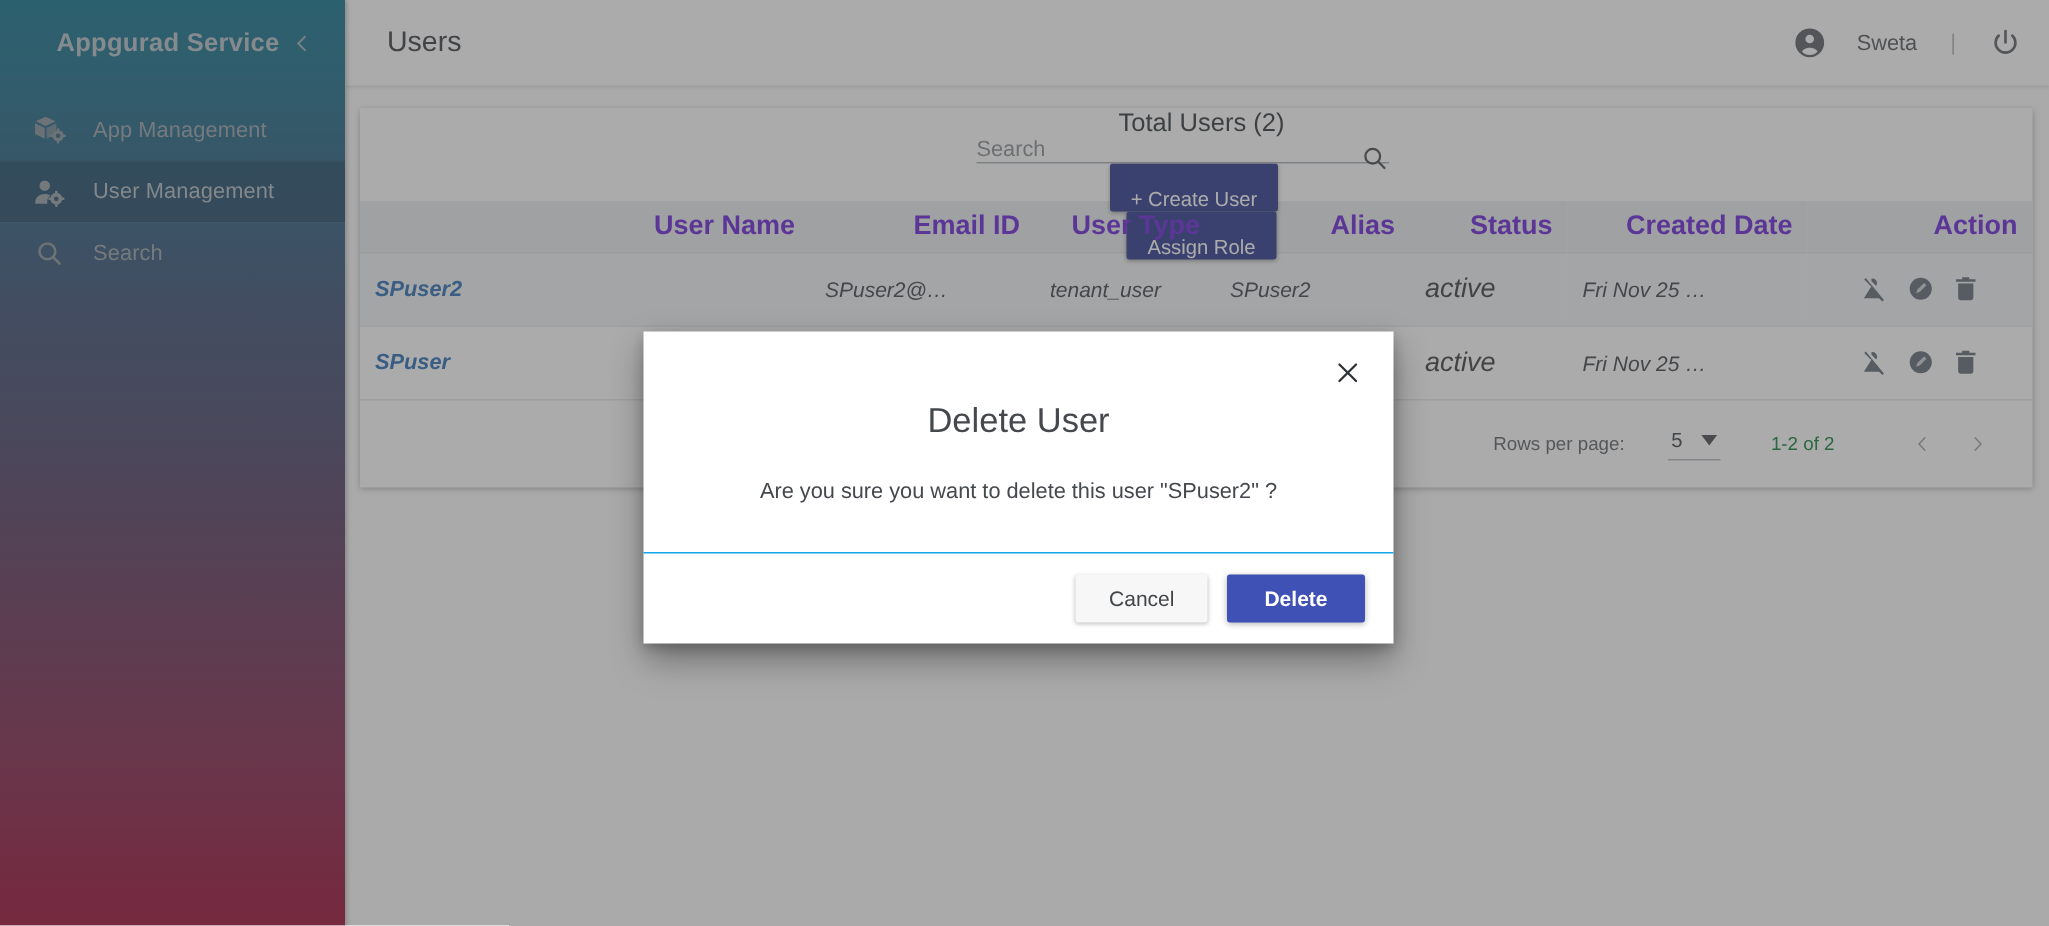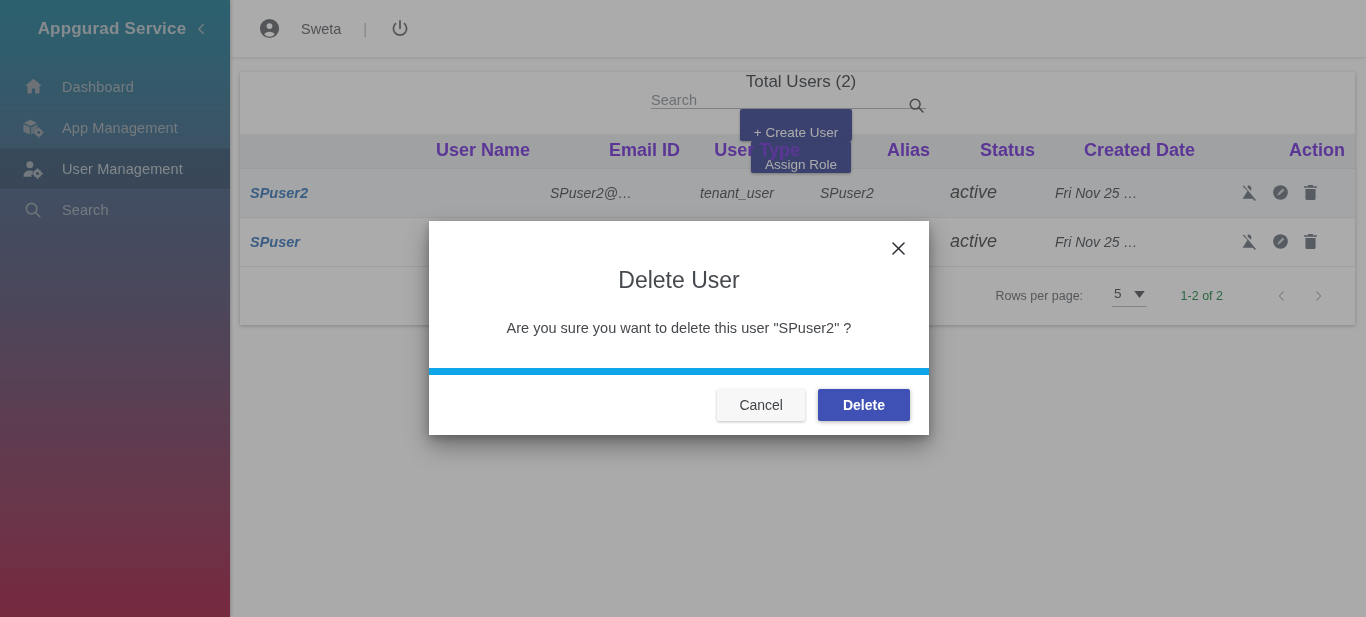--- a/index.html
+++ b/index.html
@@ -235,21 +235,21 @@
     display: flex; align-items: center; justify-content: center;
     cursor: pointer;
   }
   #modal-body { padding: 46px 34px 32px 34px; text-align: center; }
   #modal-title {
     font-size: 23px; color: #45494d; font-weight: normal;
     margin-bottom: 26px;
   }
   #modal-message { font-size: 14.5px; color: #45494d; }
   #modal-footer {
-    border-top: 7px solid #0ea5e9;
+    border-top: 1px solid #0ea5e9;
     padding: 14px 19px;
     display: flex; justify-content: flex-end; gap: 13px;
   }
   #cancel-btn {
     background: #f7f7f7;
     border: 0;
     color: #42464a;
     font-family: inherit; font-size: 14px;
     height: 32px; padding: 0 22px;
     border-radius: 2px; cursor: pointer;
@@ -276,28 +276,20 @@
         <span>
           <svg width="16" height="16" viewBox="0 0 24 24">
               <path d="M15.5 5.2 8.7 12l6.8 6.8" fill="none" stroke="#9aacb5" stroke-width="2" stroke-linecap="round" stroke-linejoin="round"></path>
             </svg>
         </span>
       </div>
     </div>
 
     <div class="nav-list">
 
-      <div class="nav-item">
-        <span class="nav-ico">
-          <svg width="21" height="21" viewBox="0 0 24 24" fill="#8c969e">
-              <path d="M12 3 2.5 11h2.6v9h5v-5.6h3.8V20h5v-9h2.6z"></path>
-            </svg>
-        </span>
-        <span class="nav-label">Dashboard</span>
-      </div>
 
       <div class="nav-item">
         <span class="nav-ico">
           <svg width="23" height="21" viewBox="0 0 26 24" fill="#8c969e">
             <path d="M9.5 2 2 5.6l7.5 3.6L17 5.6z"></path>
             <path d="M1.4 7v8.3l7.4 3.6v-8.3z" opacity=".95"></path>
             <path d="M10.2 10.6v8.3l7.4-3.6V7z" opacity=".75"></path>
             <circle cx="19" cy="16.6" r="4.3"></circle>
             <circle cx="19" cy="16.6" r="1.7" fill="#2b5f78"></circle>
             <g>
@@ -336,20 +328,21 @@
         </span>
         <span class="nav-label">Search</span>
       </div>
 
     </div>
   </nav>
 
   <div id="main">
 
     <header id="topbar">
+      <div id="page-title">Users</div>
       <div id="account-area">
         <span class="ic-btn">
           <svg width="23" height="23" viewBox="0 0 24 24" fill="#5d6166">
               <path d="M12 2a10 10 0 1 0 0 20 10 10 0 0 0 0-20zm0 4.4a3 3 0 1 1 0 6 3 3 0 0 1 0-6zm0 14.2a7.2 7.2 0 0 1-5.3-2.3c.1-1.9 3.6-2.9 5.3-2.9s5.2 1 5.3 2.9A7.2 7.2 0 0 1 12 20.6z"></path>
             </svg>
         </span>
         <span id="account-name">Sweta</span>
         <span id="account-sep">|</span>
         <span class="ic-btn">
           <svg width="22" height="22" viewBox="0 0 24 24" fill="none" stroke="#5d6166" stroke-width="1.9" stroke-linecap="round">

